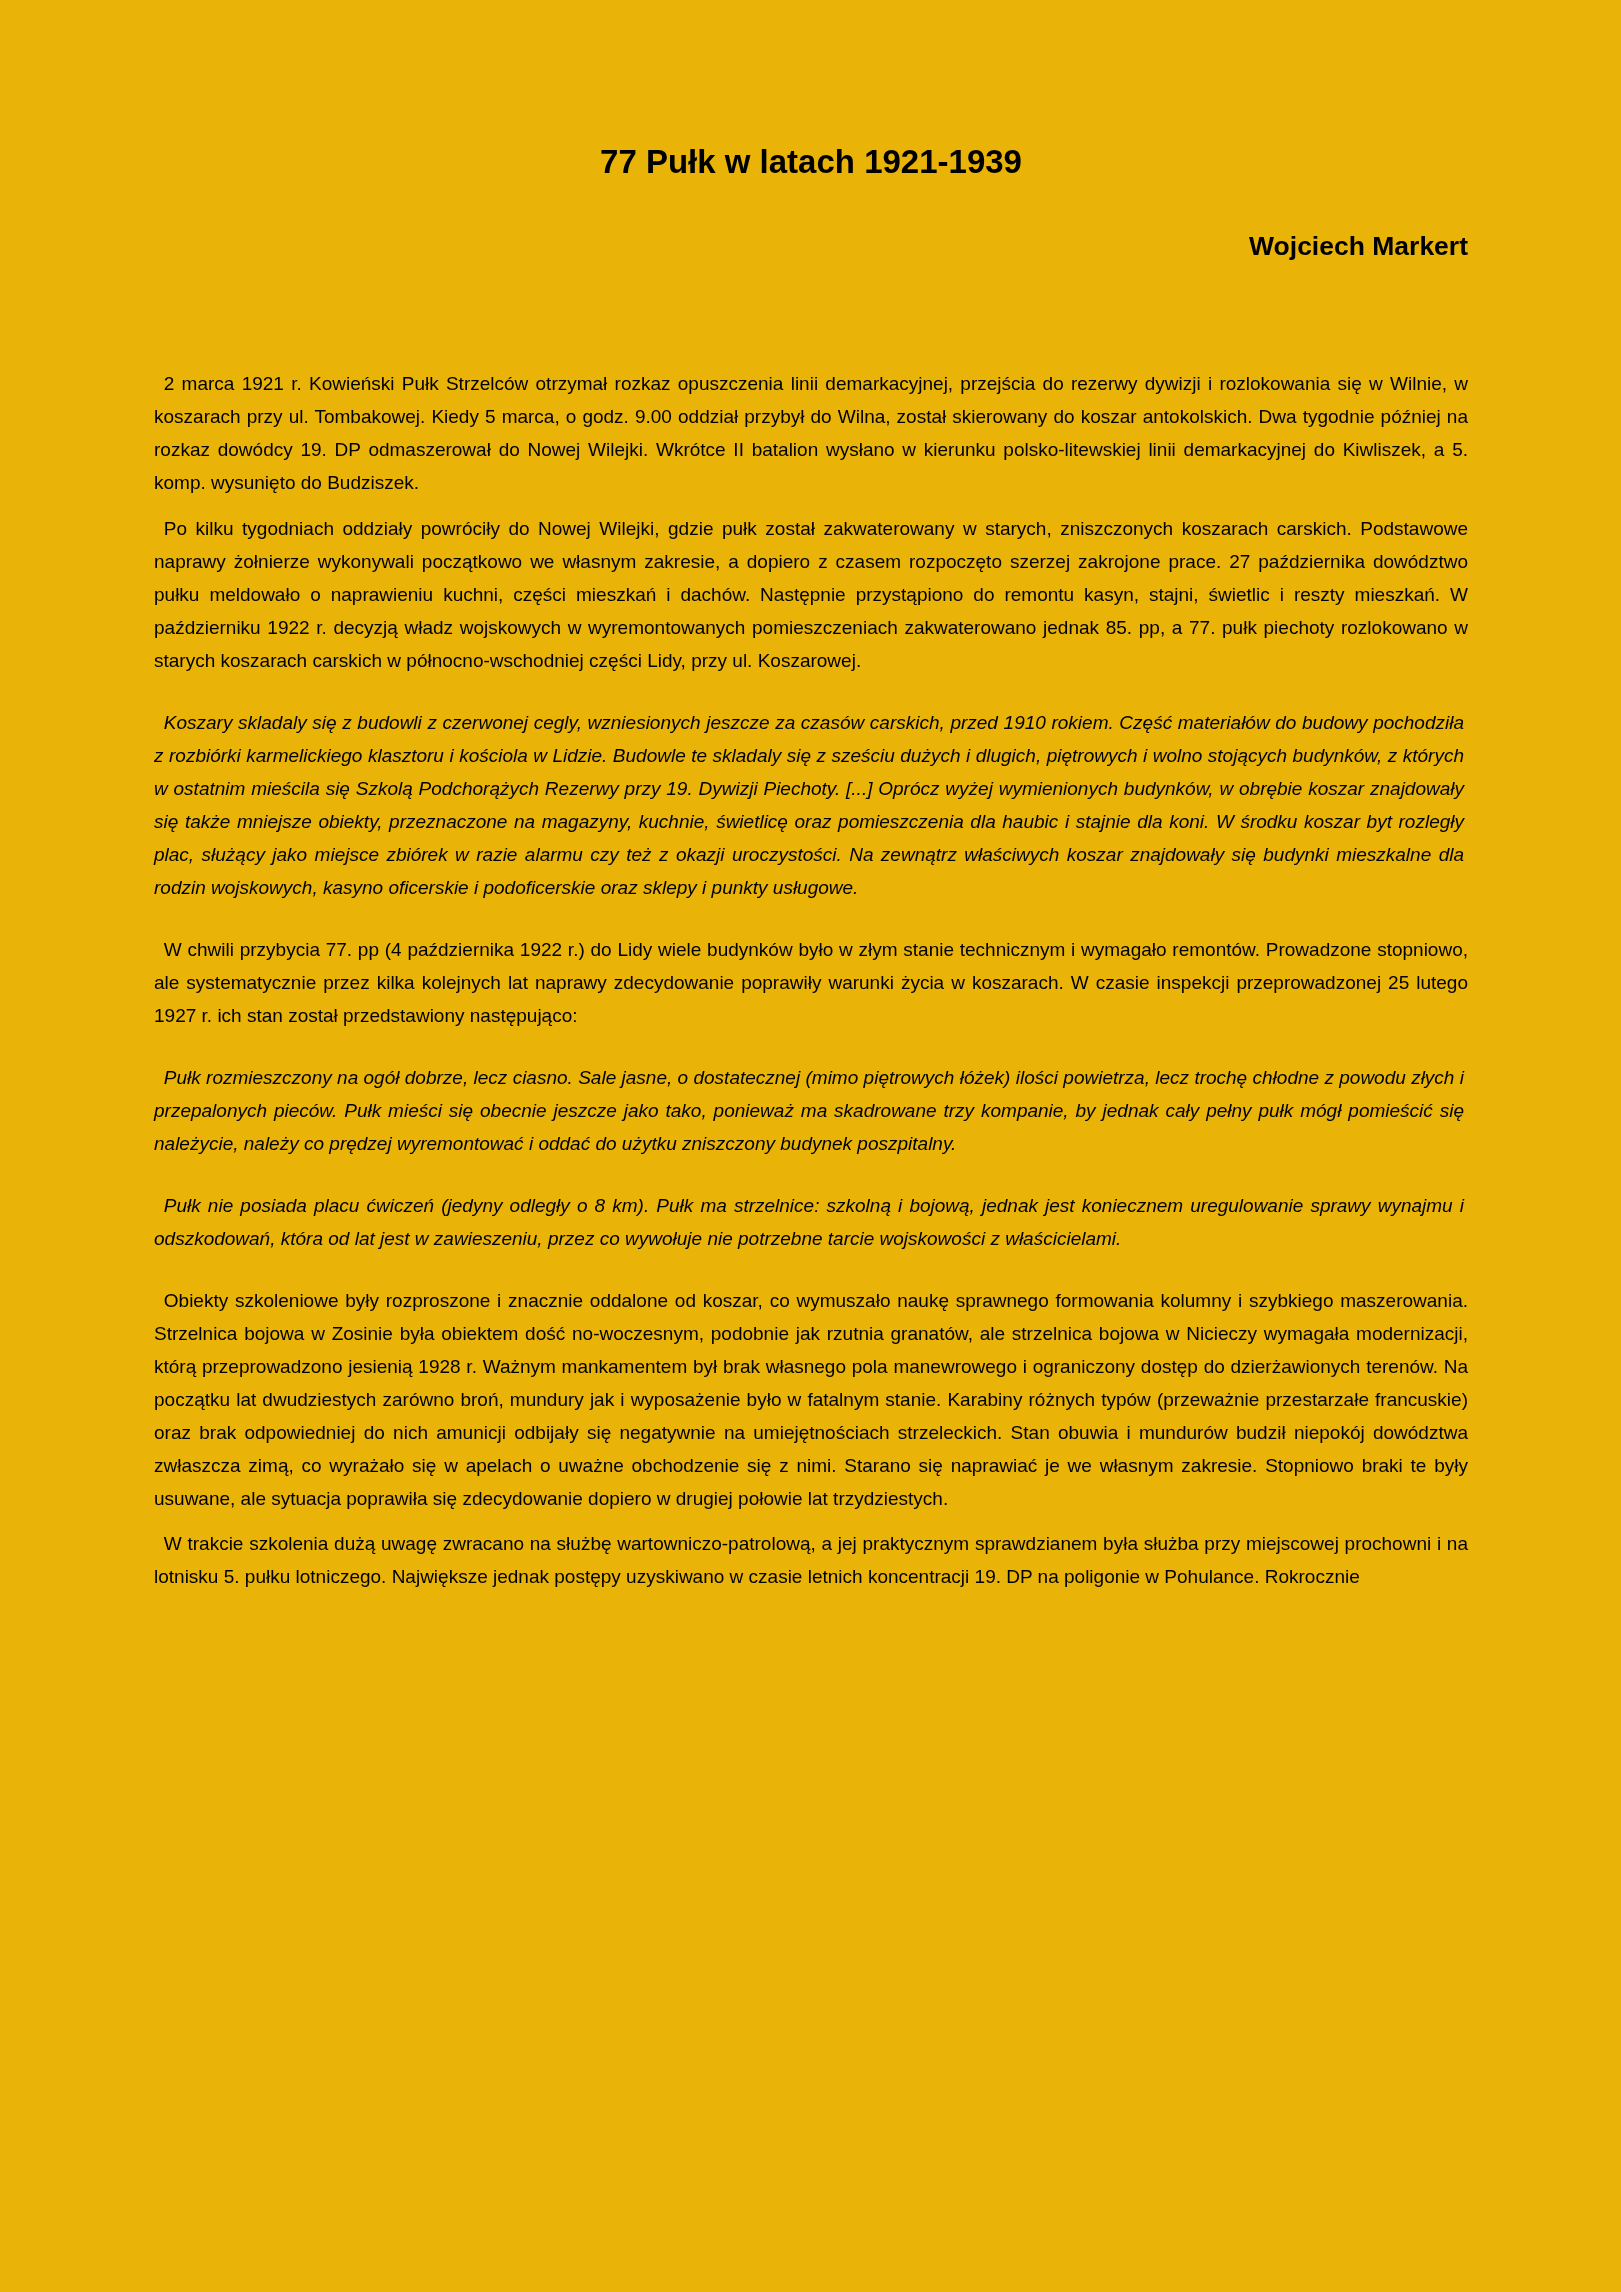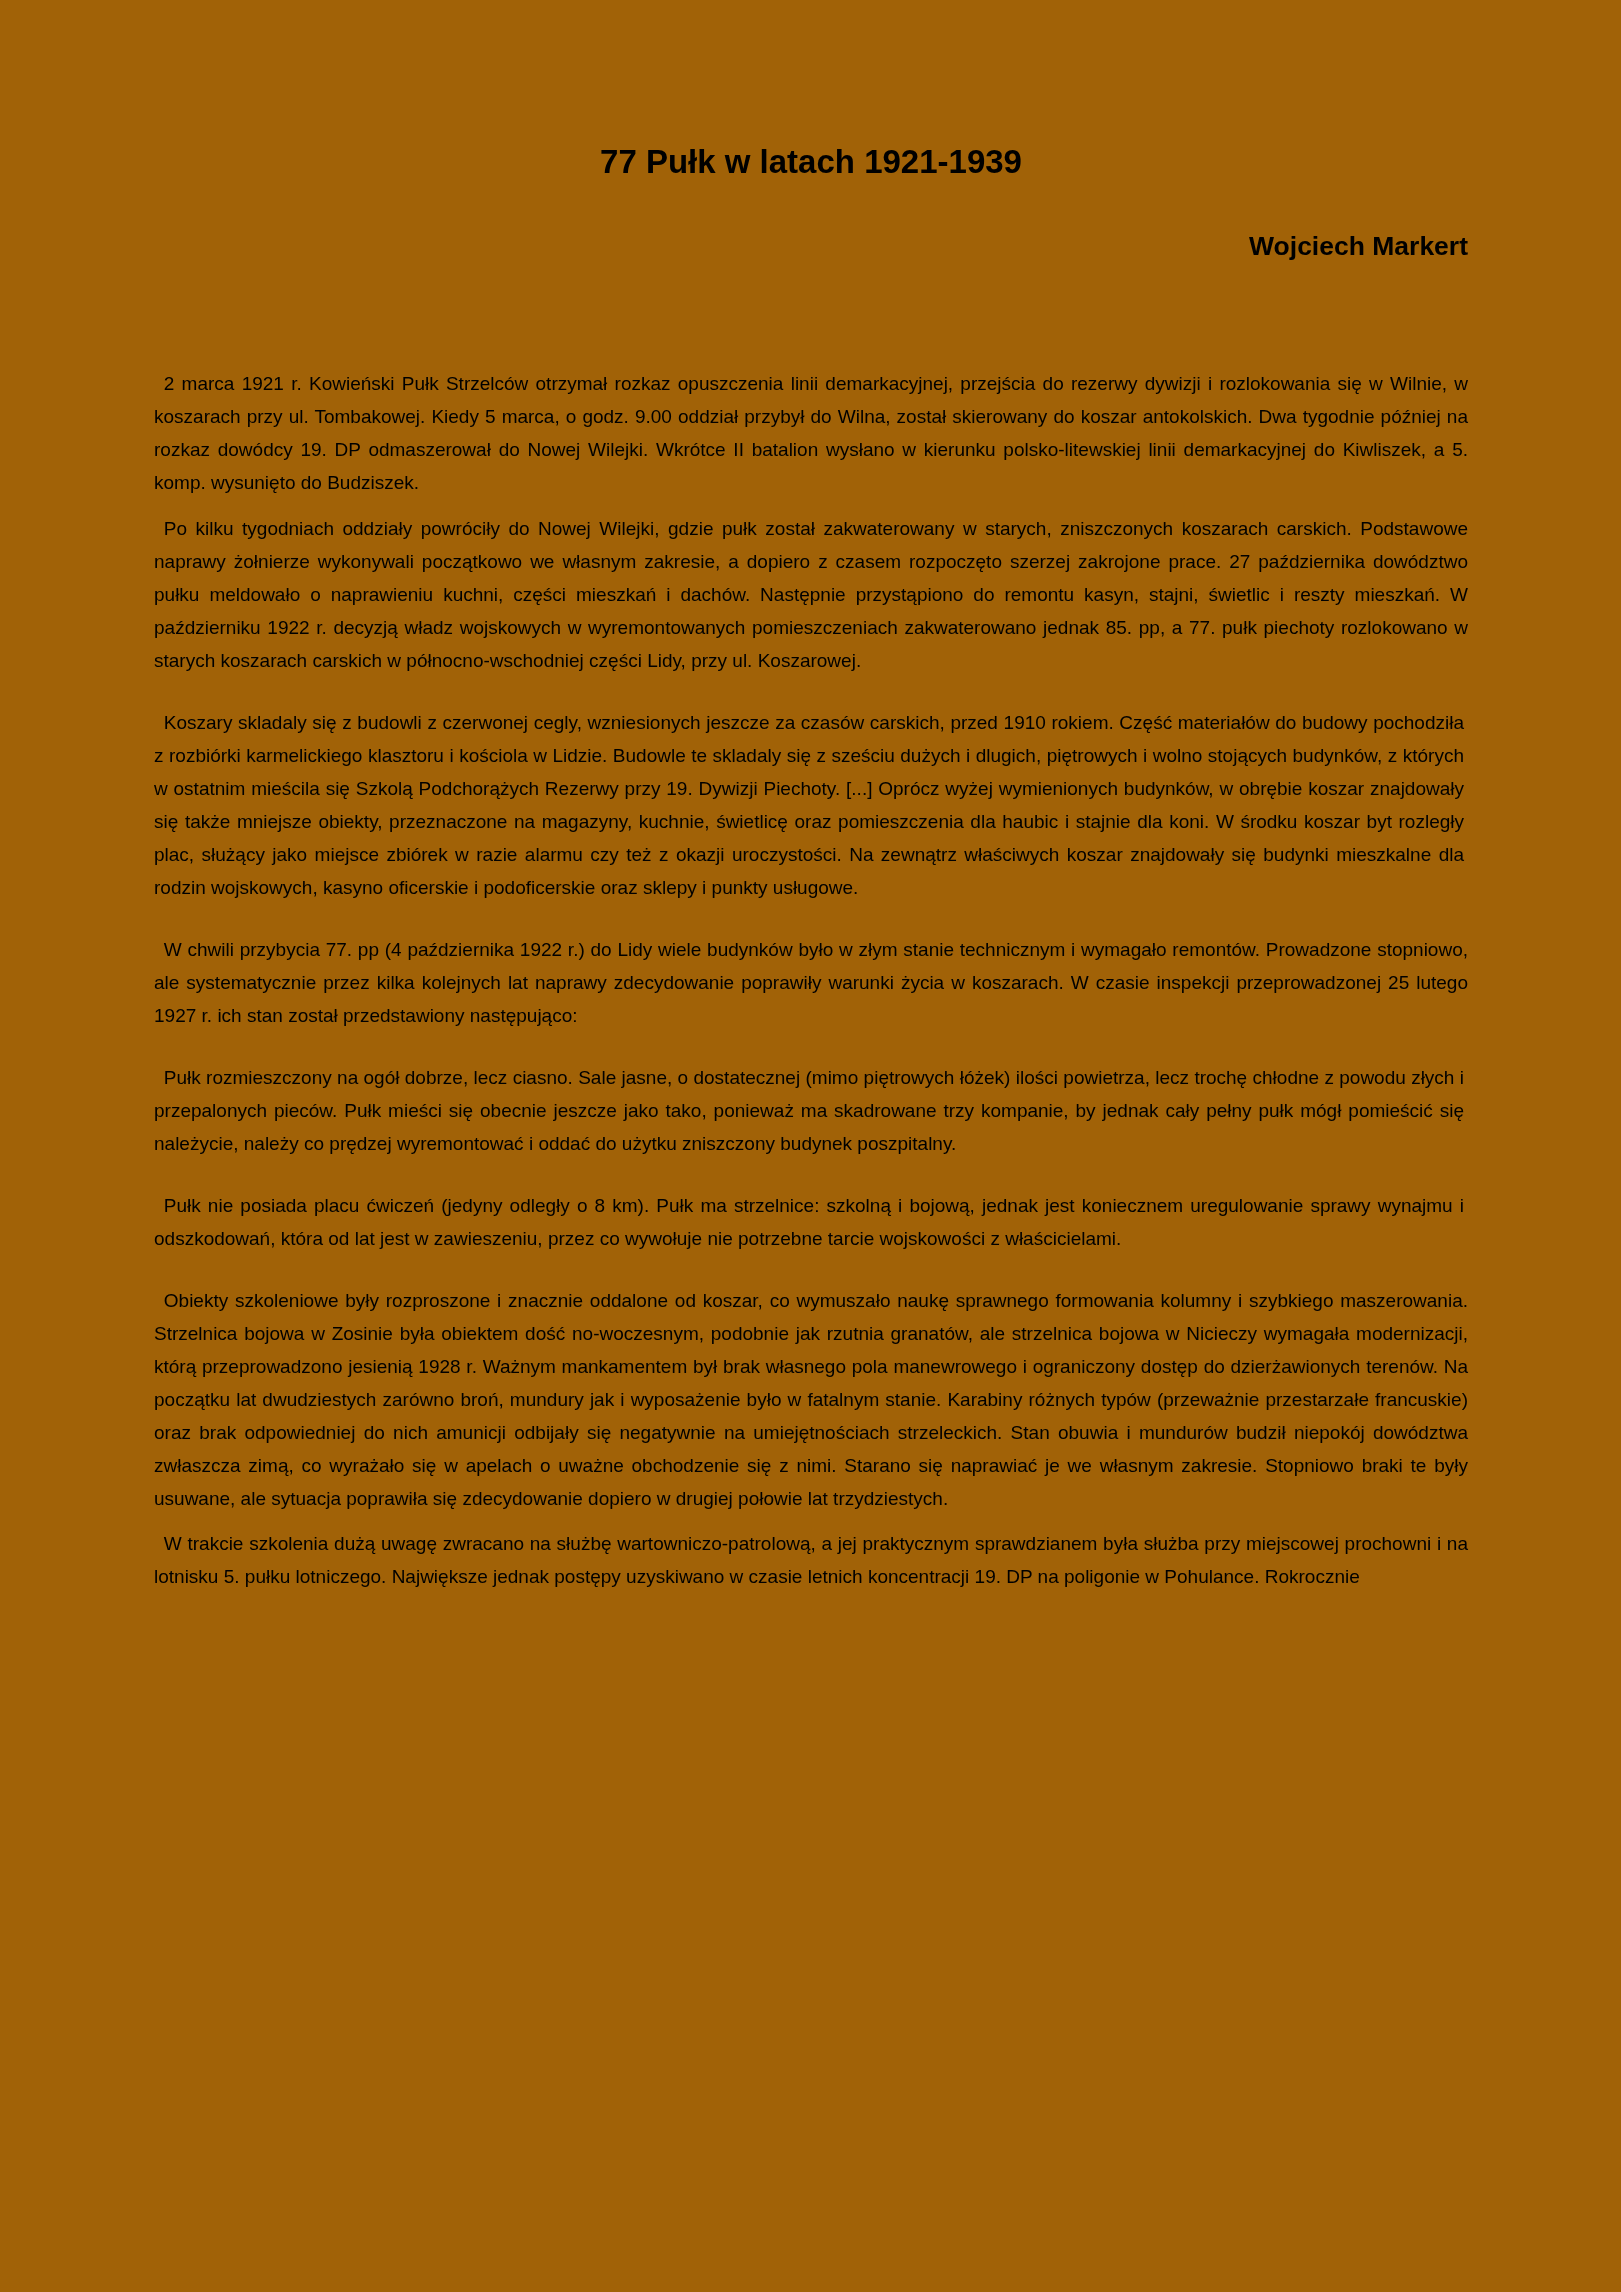--- a/index.html
+++ b/index.html
@@ -4,21 +4,21 @@
 <style>
   html, body {
     margin: 0;
     padding: 0;
     background: #ffffff;
   }
   .page {
     position: relative;
     width: 1621px;
     height: 2293px;
-    background: #a16207;
+    background: #eab308;
     overflow: hidden;
     font-family: "Liberation Sans", "DejaVu Sans", sans-serif;
     color: #000000;
   }
   .title {
     position: absolute;
     top: 143px;
     left: 154px;
     width: 1314px;
     margin: 0;
@@ -46,20 +46,21 @@
     font-size: 19px;
     line-height: 33px;
     text-align: justify;
     color: #000000;
   }
   .para {
     margin: 0 0 12.7px 0;
     text-indent: 9.8px;
   }
   .quote {
+    font-style: italic;
     margin: 29px 4px 29px 0;
     text-indent: 9.8px;
   }
   .para:last-child, .quote:last-child {
     margin-bottom: 4px;
   }
 </style>
 </head>
 <body>
 

